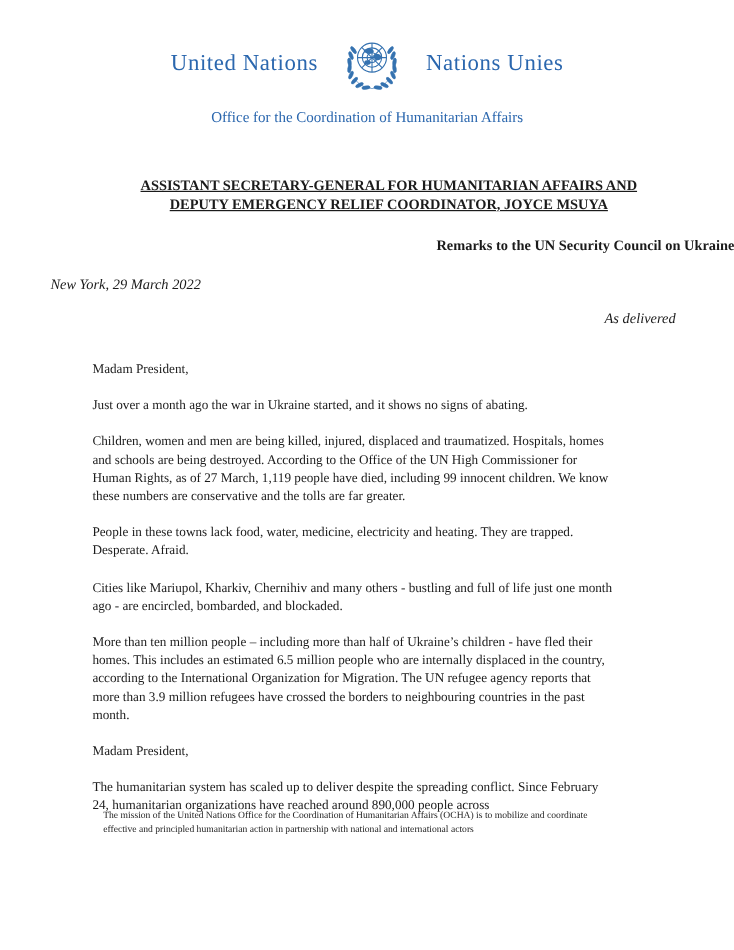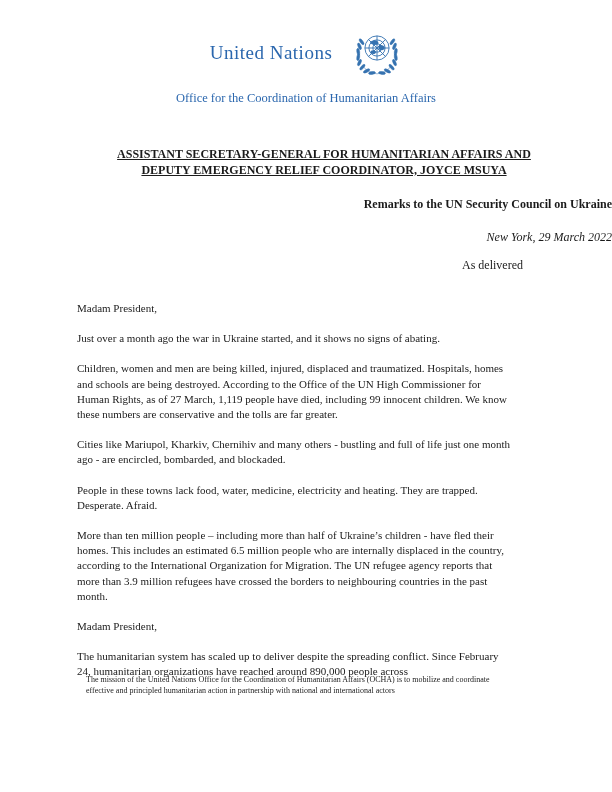--- a/index.html
+++ b/index.html
@@ -26,24 +26,24 @@
     font-size: 12.5px; color: var(--accent_blue, #2b67ae);
   }
 
   
   .title-block {
     margin-top: 41px; text-align: center;
     font-size: 12px; font-weight: bold; line-height: 15.5px; padding-left: 36px;
   }
   .title-block .tline { text-decoration: underline; }
   .remarks-line { margin-top: 19px; text-align: right; font-size: 12px; font-weight: bold; }
-  .date-line { margin-top: 18px; text-align: right; font-size: 12px; font-style: italic; }
+  .date-line { margin-top: 18px; text-align: left; font-size: 12px; font-style: italic; margin-left: 42px; }
   .delivery-line {
-    margin-top: 13px; text-align: right; padding-right: 89px;
-    font-size: 12px; 
+    margin-top: 13px; text-align: right; padding-right: 49px;
+    font-size: 12px; font-style: italic;
   }
 
   
   .body-text {
     margin: 28px 87px 0 77px; width: 436px;
     font-size: 11px; line-height: 15.2px; text-align: left;
   }
   .body-text p { margin: 0 0 15px 0; }
 
   
@@ -90,41 +90,42 @@
           <ellipse rx="4.2" ry="1.7" transform="translate(42.5,50.5) rotate(28)"></ellipse>
           <ellipse rx="4.2" ry="1.7" transform="translate(47.5,46) rotate(48)"></ellipse>
           <ellipse rx="4.2" ry="1.7" transform="translate(51,40.5) rotate(66)"></ellipse>
           <ellipse rx="4.2" ry="1.7" transform="translate(52.5,34) rotate(82)"></ellipse>
           <ellipse rx="4.2" ry="1.7" transform="translate(52.5,27.5) rotate(98)"></ellipse>
           <ellipse rx="4.2" ry="1.7" transform="translate(51,21) rotate(112)"></ellipse>
           <ellipse rx="4.2" ry="1.7" transform="translate(48.5,15.5) rotate(126)"></ellipse>
         </g>
       </svg>
     </span>
+    <span class="org-name">Nations Unies</span>
   </div>
 
   <div class="office-line">Office for the Coordination of Humanitarian Affairs</div>
 
   <div class="title-block">
     <div class="tline">ASSISTANT SECRETARY-GENERAL FOR HUMANITARIAN AFFAIRS AND</div>
     <div class="tline">DEPUTY EMERGENCY RELIEF COORDINATOR, JOYCE MSUYA</div>
   </div>
 
   <div class="remarks-line">Remarks to the UN Security Council on Ukraine</div>
 
   <div class="date-line">New York, 29 March 2022</div>
 
   <div class="delivery-line">As delivered</div>
 
   <div class="body-text">
     <p>Madam President,</p>
     <p>Just over a month ago the war in Ukraine started, and it shows no signs of abating.</p>
     <p>Children, women and men are being killed, injured, displaced and traumatized. Hospitals, homes and schools are being destroyed. According to the Office of the UN High Commissioner for Human Rights, as of 27 March, 1,119 people have died, including 99 innocent children. We know these numbers are conservative and the tolls are far greater.</p>
+    <p>People in these towns lack food, water, medicine, electricity and heating. They are trapped. Desperate. Afraid.</p>
     <p>Cities like Mariupol, Kharkiv, Chernihiv and many others - bustling and full of life just one month ago - are encircled, bombarded, and blockaded.</p>
-    <p>People in these towns lack food, water, medicine, electricity and heating. They are trapped. Desperate. Afraid.</p>
     <p>More than ten million people – including more than half of Ukraine’s children - have fled their homes. This includes an estimated 6.5 million people who are internally displaced in the country, according to the International Organization for Migration. The UN refugee agency reports that more than 3.9 million refugees have crossed the borders to neighbouring countries in the past month.</p>
     <p>Madam President,</p>
     <p>The humanitarian system has scaled up to deliver despite the spreading conflict. Since February 24, humanitarian organizations have reached around 890,000 people across</p>
   </div>
 
   <div class="footer">
     <div>The mission of the United Nations Office for the Coordination of Humanitarian Affairs (OCHA) is to mobilize and coordinate</div>
     <div>effective and principled humanitarian action in partnership with national and international actors</div>
   </div>
 

